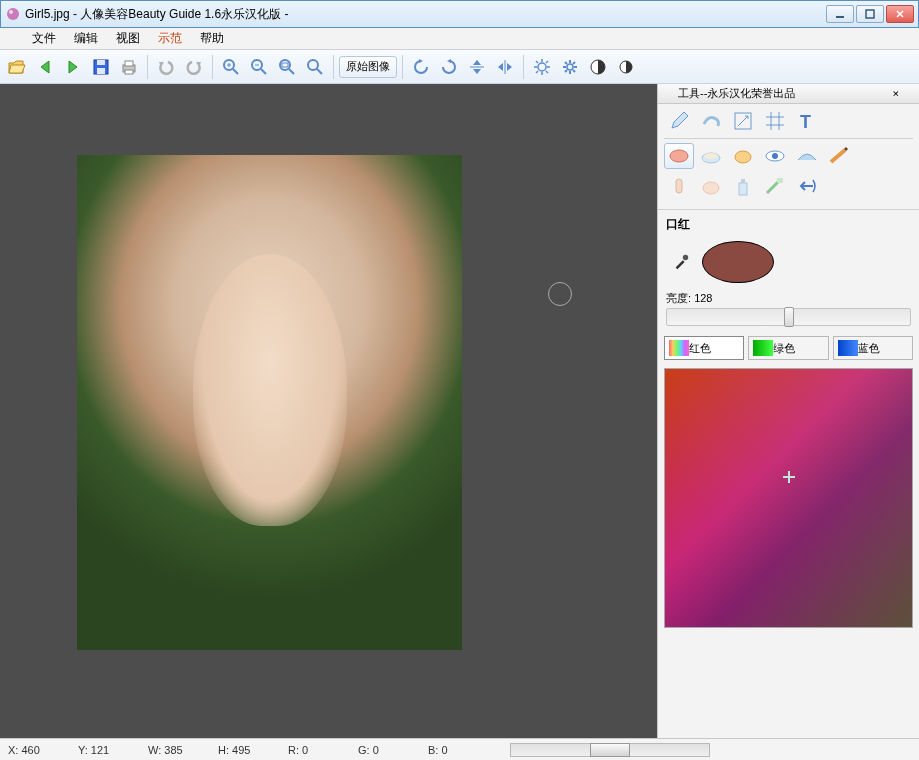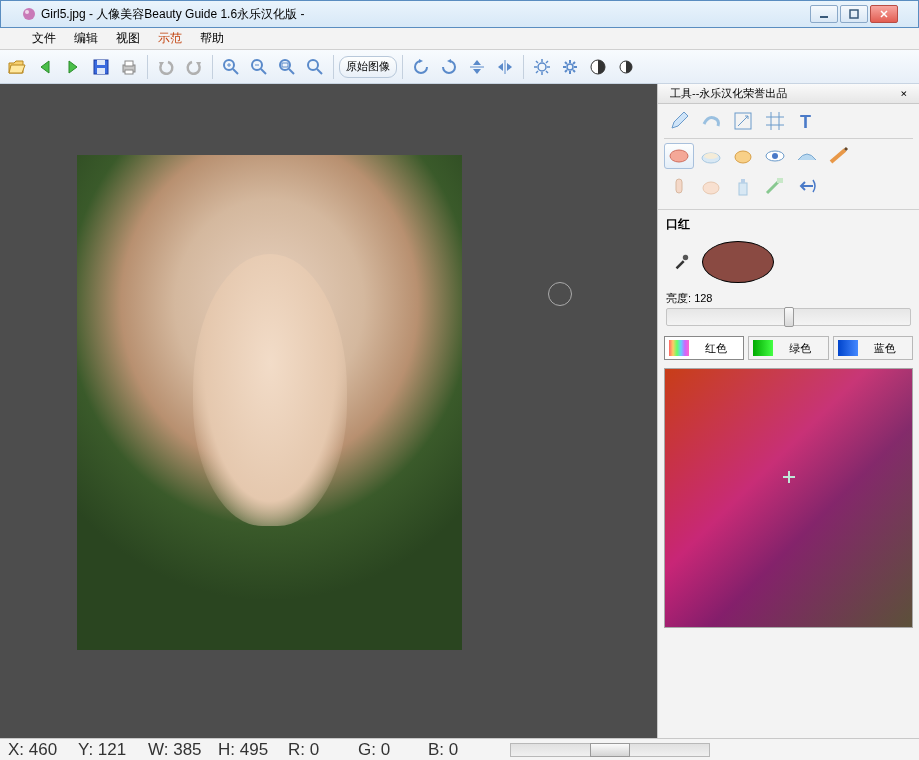--- a/index.html
+++ b/index.html
@@ -1,79 +1,79 @@
 <!DOCTYPE html>
 <html><head>
 <meta charset="utf-8">
 <style>
 * { box-sizing: border-box; margin: 0; padding: 0; font-family: "Microsoft YaHei", sans-serif; }
 body { background: #fff; font-size: 12px; color: #000; width: 919px; height: 760px; overflow: hidden; }
 
 
-.titlebar { height: 28px; background: linear-gradient(#eaf4fc, #d7e8f7); border: 1px solid #5a8dc0; display: flex; align-items: center; padding: 0 20px; }
+.titlebar { height: 28px; background: linear-gradient(#eaf4fc, #d7e8f7); border: 1px solid #5a8dc0; display: flex; align-items: center; padding: 0 4px; }
 .titlebar .app-icon { width: 16px; height: 16px; margin-right: 4px; }
 .titlebar .title { flex: 1; font-size: 12px; color: #000; }
 .win-btns { display: flex; gap: 2px; }
 .win-btn { width: 28px; height: 18px; border: 1px solid #8aa8c8; background: linear-gradient(#f5f9fd,#d9e7f5); border-radius: 2px; display: flex; align-items: center; justify-content: center; font-size: 10px; }
 .win-btn.close { background: linear-gradient(#f7a6a0,#e25d52); border-color: #b84c44; color: #fff; }
 
 
 .menubar { height: 22px; background: #f3f3f3; border-bottom: 1px solid #d0d0d0; display: flex; align-items: center; padding-left: 24px; gap: 2px; }
 .menubar span { padding: 2px 8px; font-size: 12px; cursor: default; }
 .menubar span.demo { color: #c2410c; }
 
 
 .toolbar { height: 34px; background: linear-gradient(#f8fbfe,#e7eff8); border-bottom: 1px solid #c8d4e2; display: flex; align-items: center; padding: 0 4px; gap: 2px; }
 .tbtn { width: 26px; height: 26px; display: flex; align-items: center; justify-content: center; border-radius: 3px; cursor: pointer; }
 .tsep { width: 1px; height: 24px; background: #c4d0de; margin: 0 3px; }
-.orig-btn { height: 22px; padding: 0 6px; border: 1px solid #b8c8da; background: linear-gradient(#fdfefe,#e9f0f8); border-radius: 9px; font-size: 11px; display: flex; align-items: center; }
+.orig-btn { height: 22px; padding: 0 6px; border: 1px solid #b8c8da; background: linear-gradient(#fdfefe,#e9f0f8); border-radius: 3px; font-size: 11px; display: flex; align-items: center; }
 
 
 .main { display: flex; height: 654px; }
 .canvas-wrap { flex: 1; background: #4d4d4d; position: relative; }
 .photo { position: absolute; left: 77px; top: 71px; width: 385px; height: 495px; background: radial-gradient(ellipse 70% 60% at 50% 30%, #e8d2c0 0%, #d4b89e 35%, #b89070 55%, #3a5a2a 75%, #2a4520 100%); overflow: hidden; }
 .photo::before { content:""; position:absolute; left:30%; top:20%; width:40%; height:55%; background: radial-gradient(ellipse at 50% 40%, #f2dcc8 0%, #e5c8ae 60%, transparent 80%); border-radius: 50% 50% 45% 45%; }
 .cursor-ring { position: absolute; left: 548px; top: 198px; width: 24px; height: 24px; border: 1px solid #aaa; border-radius: 50%; }
 
 
 .tools { width: 262px; background: #f3f3f3; border-left: 1px solid #c8c8c8; display: flex; flex-direction: column; }
-.tools-header { height: 20px; background: linear-gradient(#fafafa,#e6e6e6); border-bottom: 1px solid #c8c8c8; display: flex; align-items: center; padding: 0 12px; font-size: 11px; }
+.tools-header { height: 20px; background: linear-gradient(#fafafa,#e6e6e6); border-bottom: 1px solid #c8c8c8; display: flex; align-items: center; padding: 0 20px; font-size: 11px; }
 .tools-header .x { margin-left: auto; font-family: monospace; cursor: pointer; }
 .tool-rows { padding: 4px 6px; }
 .tool-row { display: flex; gap: 2px; margin-bottom: 4px; }
 .tool-icon { width: 30px; height: 26px; border: 1px solid transparent; border-radius: 3px; display: flex; align-items: center; justify-content: center; cursor: pointer; }
 .tool-icon.sel { border-color: #a8c0dc; background: linear-gradient(#fdfefe,#e4eef8); }
 .section-hr { border-top: 1px solid #d0d0d0; margin: 2px 0 4px; }
 .section-title { font-weight: bold; font-size: 12px; padding: 2px 8px; }
 .param { padding: 2px 8px 6px; }
 .param-label { font-size: 11px; margin-bottom: 2px; }
 .slider { position: relative; height: 18px; background: linear-gradient(#e6e6e6,#f4f4f4); border: 1px solid #c4c4c4; border-radius: 2px; }
 .slider .thumb { position: absolute; top: -2px; width: 10px; height: 20px; background: linear-gradient(#fafafa,#d8d8d8); border: 1px solid #9a9a9a; border-radius: 2px; }
 .preview-row { display: flex; align-items: center; gap: 12px; padding: 6px 14px; }
 .eyedrop { width: 18px; height: 18px; }
 .lip-swatch { width: 72px; height: 42px; border: 1px solid #000; border-radius: 50%; background: #8a4a42; }
 
 .channel-tabs { display: flex; gap: 4px; padding: 4px 6px; }
-.ch-tab { flex: 1; height: 24px; border: 1px solid #b8b8b8; background: #f4f4f4; display: flex; align-items: center; gap: 16px; padding: 0 4px; font-size: 11px; cursor: pointer; }
+.ch-tab { flex: 1; height: 24px; border: 1px solid #b8b8b8; background: #f4f4f4; display: flex; align-items: center; gap: 0; padding: 0 4px; font-size: 11px; cursor: pointer; }
 .ch-tab.sel { border-color: #888; background: #fff; }
 .ch-tab .sw { width: 20px; height: 16px; }
 .sw.red { background: linear-gradient(90deg,#f66,#fc6,#6f6,#6cf,#c6f,#f6c); }
 .sw.green { background: linear-gradient(90deg,#0a0,#4f4); }
 .sw.blue { background: linear-gradient(90deg,#04c,#48f); }
 
 .color-field { margin: 4px 6px 6px; height: 260px; border: 1px solid #a8a8a8; position: relative; background:
   linear-gradient(135deg, rgba(200,60,20,0.7), rgba(200,30,140,0.8) 40%, rgba(120,20,120,0.85) 60%, rgba(80,70,60,0.9) 100%),
   linear-gradient(90deg, #c84020 0%, #c8b020 100%); }
 .color-field .cross { position: absolute; left: 50%; top: 42%; width: 12px; height: 12px; transform: translate(-50%,-50%); }
 .color-field .cross::before, .color-field .cross::after { content:""; position:absolute; background:#bfe8d8; }
 .color-field .cross::before { left:5px; top:0; width:2px; height:12px; }
 .color-field .cross::after { top:5px; left:0; height:2px; width:12px; }
 
 
-.statusbar { height: 22px; border-top: 1px solid #c8c8c8; background: #f4f4f4; display: flex; align-items: center; font-size: 17px; color: #333; }
+.statusbar { height: 22px; border-top: 1px solid #c8c8c8; background: #f4f4f4; display: flex; align-items: center; font-size: 11px; color: #333; }
 .statusbar .cell { padding: 0 8px; width: 70px; }
 .statusbar .sbh { margin-left: 20px; width: 200px; height: 14px; background: linear-gradient(#e0e0e0,#f0f0f0); border: 1px solid #b8b8b8; position: relative; }
 .statusbar .sbh .knob { position:absolute; left:40%; top:-1px; width:40px; height:14px; background: linear-gradient(#fafafa,#d4d4d4); border:1px solid #999; }
 
 svg { display: block; }
 </style>
 </head>
 <body>
 
 <div class="titlebar">

